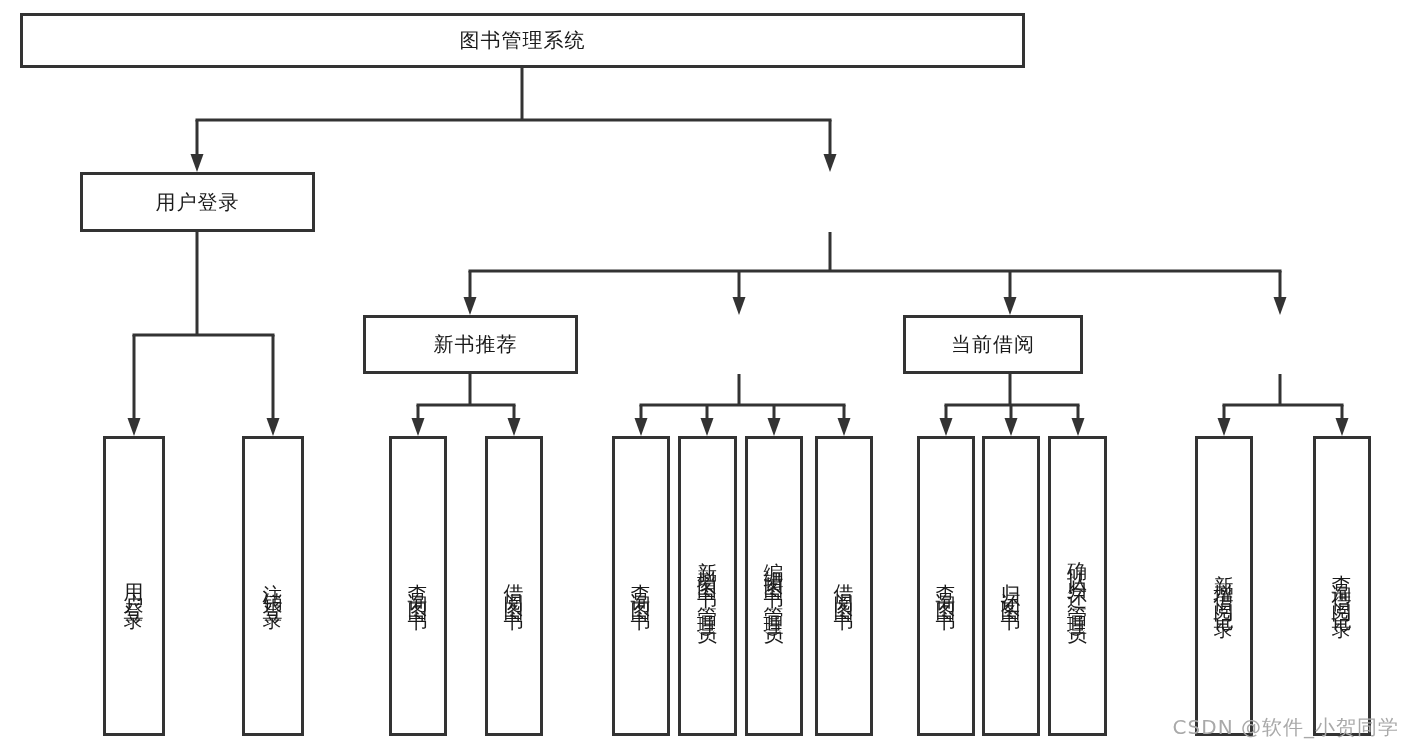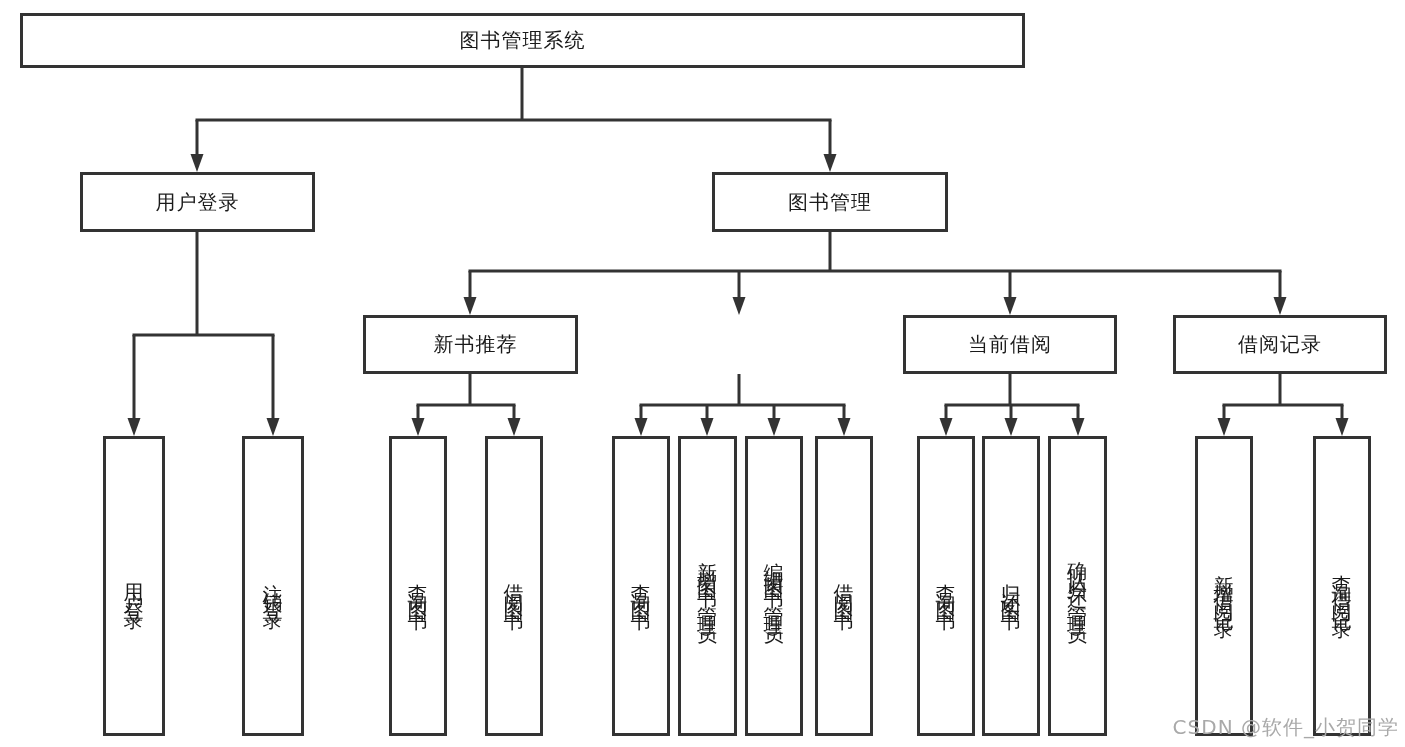--- a/index.html
+++ b/index.html
@@ -110,25 +110,23 @@
       <path d="M 1222.5 405 H 1343.5" stroke="#333333" stroke-width="3" fill="none"></path>
       <path d="M 1224 405 V 420" stroke="#333333" stroke-width="3" fill="none"></path>
       <polygon points="1217.5,418 1230.5,418 1224,436" fill="#333333"></polygon>
       <path d="M 1342 405 V 420" stroke="#333333" stroke-width="3" fill="none"></path>
       <polygon points="1335.5,418 1348.5,418 1342,436" fill="#333333"></polygon>
     </svg>
 
   <div class="box" style="left:20px; top:13px; width:1005px; height:55px;">图书管理系统</div>
 
   <div class="box" style="left:80px; top:172px; width:235px; height:60px;">用户登录</div>
-  <div class="box" style="left:712px; top:172px; width:236px; height:60px;">图书管理</div>
 
   <div class="box" style="left:363px; top:315px; width:215px; height:59px;padding-left:10px;">新书推荐</div>
-  <div class="box" style="left:903px; top:315px; width:214px; height:59px;">当前借阅</div>
-  <div class="box" style="left:1173px; top:315px; width:214px; height:59px;">借阅记录</div>
+  <div class="box" style="left:903px; top:315px; width:180px; height:59px;">当前借阅</div>
 
   <div class="box leaf" style="left:103px; top:436px; width:62px; height:300px;">用户登录</div>
   <div class="box leaf" style="left:242px; top:436px; width:62px; height:300px;">注销登录</div>
 
   <div class="box leaf" style="left:389px; top:436px; width:58px; height:300px;">查询图书</div>
   <div class="box leaf" style="left:485px; top:436px; width:58px; height:300px;">借阅图书</div>
 
   <div class="box leaf" style="left:612px; top:436px; width:58px; height:300px;">查询图书</div>
   <div class="box leaf" style="left:678px; top:436px; width:59px; height:300px;">新增图书（管理员）</div>
   <div class="box leaf" style="left:745px; top:436px; width:58px; height:300px;">编辑图书（管理员）</div>

